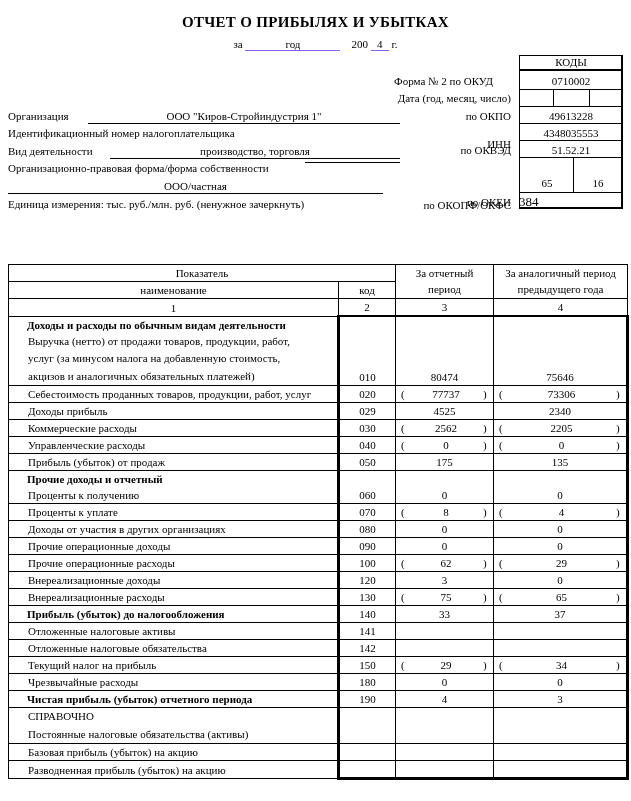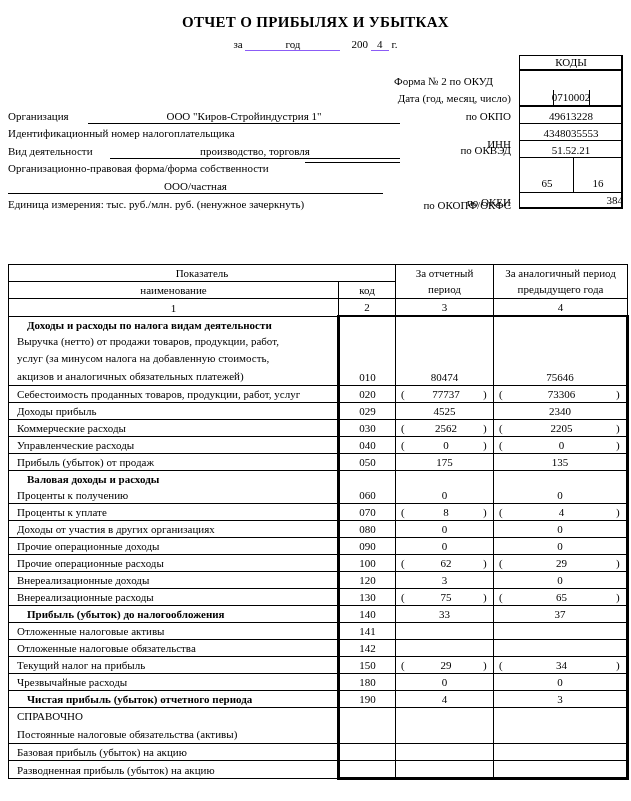--- a/index.html
+++ b/index.html
@@ -26,21 +26,21 @@
   table.main {
     position: absolute; left: 8px; top: 264px; width: 619px;
     border-collapse: collapse; table-layout: fixed;
     font-size: 11px;
   }
   table.main td {
     border: 1px solid #000; padding: 0 2px; height: 16px; line-height: 16px;
     vertical-align: bottom; white-space: nowrap; overflow: hidden;
   }
   table.main td.c { text-align: center; }
-  table.main td.name { text-align: left; padding-left: 8px; }
+  table.main td.name { text-align: left; padding-left: 19px; }
   table.main td.sect { font-weight: bold; padding-left: 18px; }
   table.main td.multi { white-space: normal; line-height: 17.5px; }
   .val { display: flex; justify-content: space-between; align-items: flex-end; }
   .val .paren { width: 8px; }
   .val .num { flex: 1; text-align: center; }
   .thick-left { border-left: 3px solid #000 !important; }
   .thick-right { border-right: 3px solid #000 !important; }
   .thick-top { border-top: 2px solid #000 !important; }
   .thick-bottom { border-bottom: 3px solid #000 !important; }
 </style>
@@ -52,32 +52,32 @@
   <span>за</span>
   <span class="ul" style="width:95px;">год</span>
   &nbsp;&nbsp;
   <span>200</span>
   <span class="ul" style="width:18px;">4</span>
   <span>г.</span>
 </div>
 
 <div class="codes-outer"></div>
 <div class="codes-row" style="top:55px;height:16px;line-height:15px;border-bottom:2px solid #000;">КОДЫ</div>
-<div class="codes-row" style="top:89px;height:17px;line-height:17px;">0710002</div>
+<div class="codes-row" style="top:73px;height:17px;line-height:17px;">0710002</div>
 <div class="codes-row" style="top:90px;height:17px;"></div>
 <div class="codes-split" style="left:553px;top:90px;height:17px;"></div>
 <div class="codes-split" style="left:589px;top:90px;height:17px;"></div>
 <div class="codes-row" style="top:107px;height:17px;line-height:18px;">49613228</div>
 <div class="codes-row" style="top:124px;height:17px;line-height:18px;">4348035553</div>
 <div class="codes-row" style="top:141px;height:17px;line-height:18px;">51.52.21</div>
 <div class="codes-row" style="top:158px;height:35px;"></div>
 <div class="codes-split" style="left:573px;top:158px;height:35px;"></div>
 <div class="abs" style="left:521px;width:52px;top:177px;text-align:center;font-size:11px;">65</div>
 <div class="abs" style="left:574px;width:48px;top:177px;text-align:center;font-size:11px;">16</div>
-<div class="abs" style="left:519px;width:104px;top:194px;text-align:right;font-size:11px;">384</div>
+<div class="abs" style="left:519px;width:104px;top:194px;text-align:left;font-size:13px;">384</div>
 
 <div class="abs hdr-label right" style="right:138px;top:75px;">Форма № 2 по ОКУД</div>
 <div class="abs hdr-label right" style="right:120px;top:92px;">Дата (год, месяц, число)</div>
 <div class="abs hdr-label right" style="right:120px;top:110px;">по ОКПО</div>
 <div class="abs hdr-label right" style="right:120px;top:127px;margin-top:11px;">ИНН</div>
 <div class="abs hdr-label right" style="right:120px;top:144px;">по ОКВЭД</div>
 <div class="abs hdr-label right" style="right:120px;top:179px;margin-top:20px;">по ОКОПФ/ОКФС</div>
 <div class="abs hdr-label right" style="right:120px;top:196px;">по ОКЕИ</div>
 
 <div class="abs hdr-label" style="left:8px;top:110px;">Организация</div>
@@ -113,21 +113,21 @@
       <td class="c">наименование</td>
       <td class="c">код</td>
     </tr>
     <tr>
       <td class="c">1</td>
       <td class="c">2</td>
       <td class="c">3</td>
       <td class="c">4</td>
     </tr>
   <tr>
-        <td class="name sect" style="border-bottom: none;">Доходы и расходы по налога видам деятельности</td>
+        <td class="name sect" style="border-bottom: none;">Доходы и расходы по обычным видам деятельности</td>
         <td class="c thick-left thick-top" rowspan="2">010</td>
         <td class="c thick-top" rowspan="2">80474</td>
         <td class="c thick-top thick-right" rowspan="2">75646</td>
       </tr>
       <tr>
         <td class="name multi" style="border-top: none;">
           <div>Выручка (нетто) от продажи товаров, продукции, работ,</div>
           <div>услуг (за минусом налога на добавленную стоимость,</div>
           <div>акцизов и аналогичных обязательных платежей)</div>
         </td>
@@ -192,21 +192,21 @@
           </div>
         </td>
       </tr>
       <tr>
         <td class="name">Прибыль (убыток) от продаж</td>
         <td class="c thick-left">050</td>
         <td class="c">175</td>
         <td class="thick-right c">135</td>
       </tr>
       <tr>
-        <td class="name sect" style="border-bottom: none;">Валовая доходы и расходы</td>
+        <td class="name sect" style="border-bottom: none;">Прочие доходы и отчетный</td>
         <td class="c thick-left" rowspan="2">060</td>
         <td class="c" rowspan="2">0</td>
         <td class="c thick-right" rowspan="2">0</td>
       </tr>
       <tr>
         <td class="name" style="border-top: none;">Проценты к получению</td>
       </tr>
       <tr>
         <td class="name">Проценты к уплате</td>
         <td class="c thick-left">070</td>

